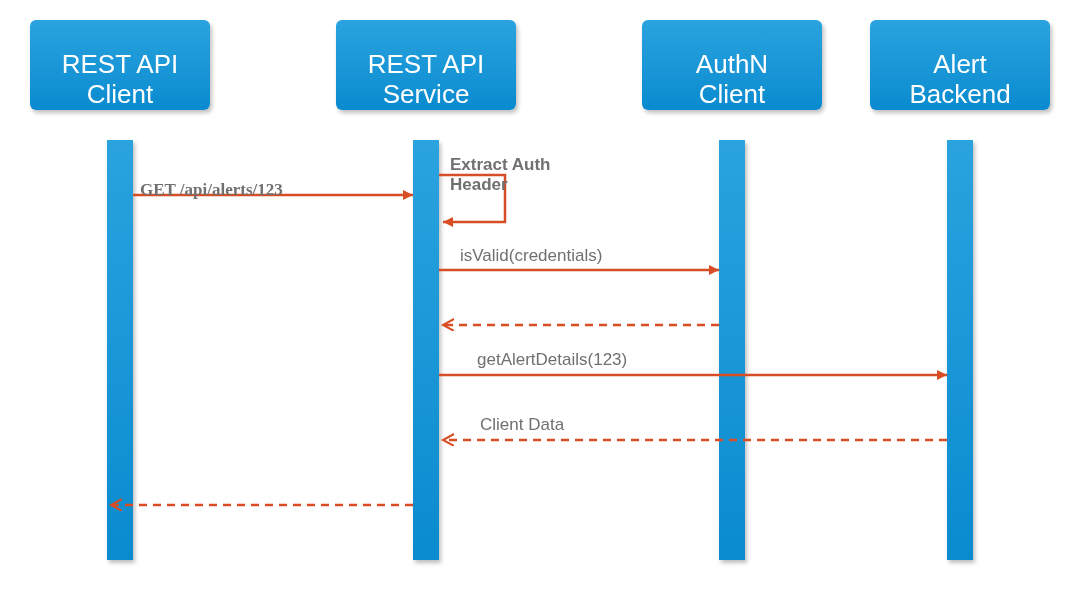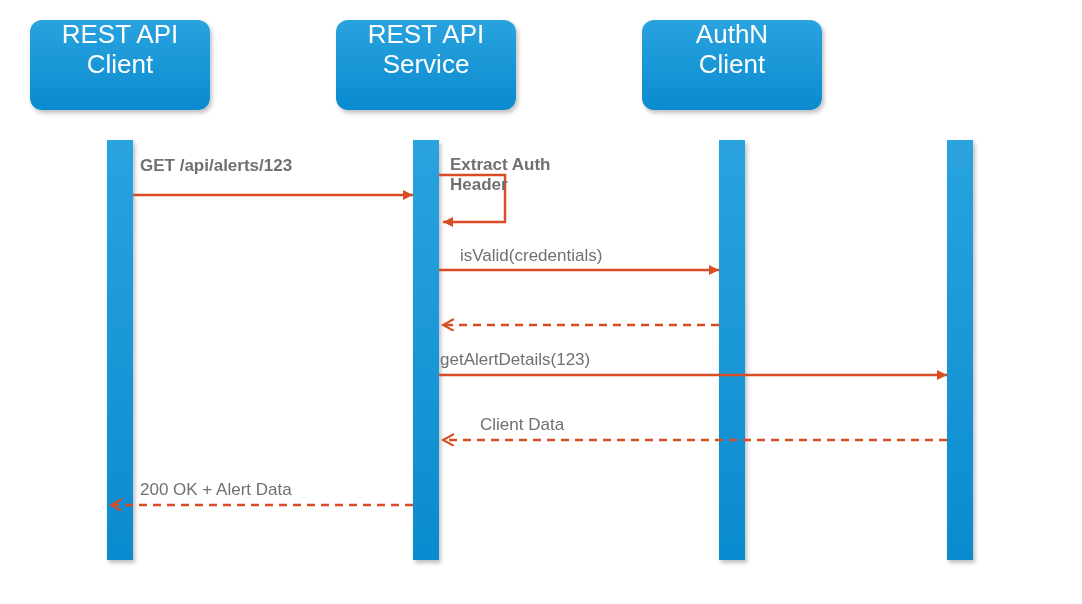--- a/index.html
+++ b/index.html
@@ -20,24 +20,24 @@
     position: absolute;
     top: 20px;
     width: 180px;
     height: 90px;
     background: linear-gradient(#2aa3df, #0a8bcf);
     color: #fff;
     font-size: 26px;
     line-height: 1.15;
     text-align: center;
     display: flex;
-    align-items: flex-start;
+    align-items: flex-end;
     justify-content: center;
     box-shadow: 2px 3px 4px rgba(0,0,0,0.25);
-    border-radius: 12px;
+    border-radius: 6px;
   }
   .lifeline {
     position: absolute;
     top: 140px;
     width: 26px;
     height: 420px;
     background: linear-gradient(#2aa3df, #0a8bcf);
     box-shadow: 2px 3px 4px rgba(0,0,0,0.25);
   }
   .msg {
@@ -64,20 +64,24 @@
 Client</span>
   </div>
   <div class="participant" style="left:336px">
     <span style="white-space:pre-line">REST API
 Service</span>
   </div>
   <div class="participant" style="left:642px">
     <span style="white-space:pre-line">AuthN
 Client</span>
   </div>
+  <div class="participant" style="left:870px">
+    <span style="white-space:pre-line">Alert
+Backend</span>
+  </div>
 
   <div class="lifeline" style="left:107px"></div>
   <div class="lifeline" style="left:413px"></div>
   <div class="lifeline" style="left:719px"></div>
   <div class="lifeline" style="left:947px"></div>
 
   <svg class="arrows">
     <defs>
       <marker id="arrowSolid" markerWidth="12" markerHeight="12" refX="10" refY="5" orient="auto" markerUnits="userSpaceOnUse">
         <path d="M0,0 L10,5 L0,10 Z" fill="#d84d24"></path>
@@ -95,27 +99,26 @@
 
     <line x1="719" y1="325" x2="443" y2="325" stroke="#d84d24" stroke-width="2.5" stroke-dasharray="8 6" marker-end="url(#arrowOpen)"></line>
 
     <line x1="439" y1="375" x2="947" y2="375" stroke="#d84d24" stroke-width="2.5" marker-end="url(#arrowSolid)"></line>
 
     <line x1="947" y1="440" x2="443" y2="440" stroke="#d84d24" stroke-width="2.5" stroke-dasharray="8 6" marker-end="url(#arrowOpen)"></line>
 
     <line x1="413" y1="505" x2="111" y2="505" stroke="#d84d24" stroke-width="2.5" stroke-dasharray="8 6" marker-end="url(#arrowOpen)"></line>
   </svg>
 
-  <div class="msg" style="left:140px; top:156px; font-weight:bold;">GET /api/alerts/123</div>
+  <div class="msg" style="left:140px; top:180px; font-weight:bold;font-family:Liberation Serif, serif;">GET /api/alerts/123</div>
 
   <div class="msg" style="left:450px; top:155px; font-weight:bold; white-space:pre-line; line-height:1.15;">Extract Auth
 Header</div>
 
   <div class="msg" style="left:460px; top:246px;">isValid(credentials)</div>
 
 
-  <div class="msg" style="left:440px; top:350px;">getAlertDetails(123)</div>
+  <div class="msg" style="left:477px; top:350px;">getAlertDetails(123)</div>
 
   <div class="msg" style="left:480px; top:415px;">Client Data</div>
 
-  <div class="msg" style="left:140px; top:480px;">200 OK + Alert Data</div>
 
 </div>
 
 </body></html>

